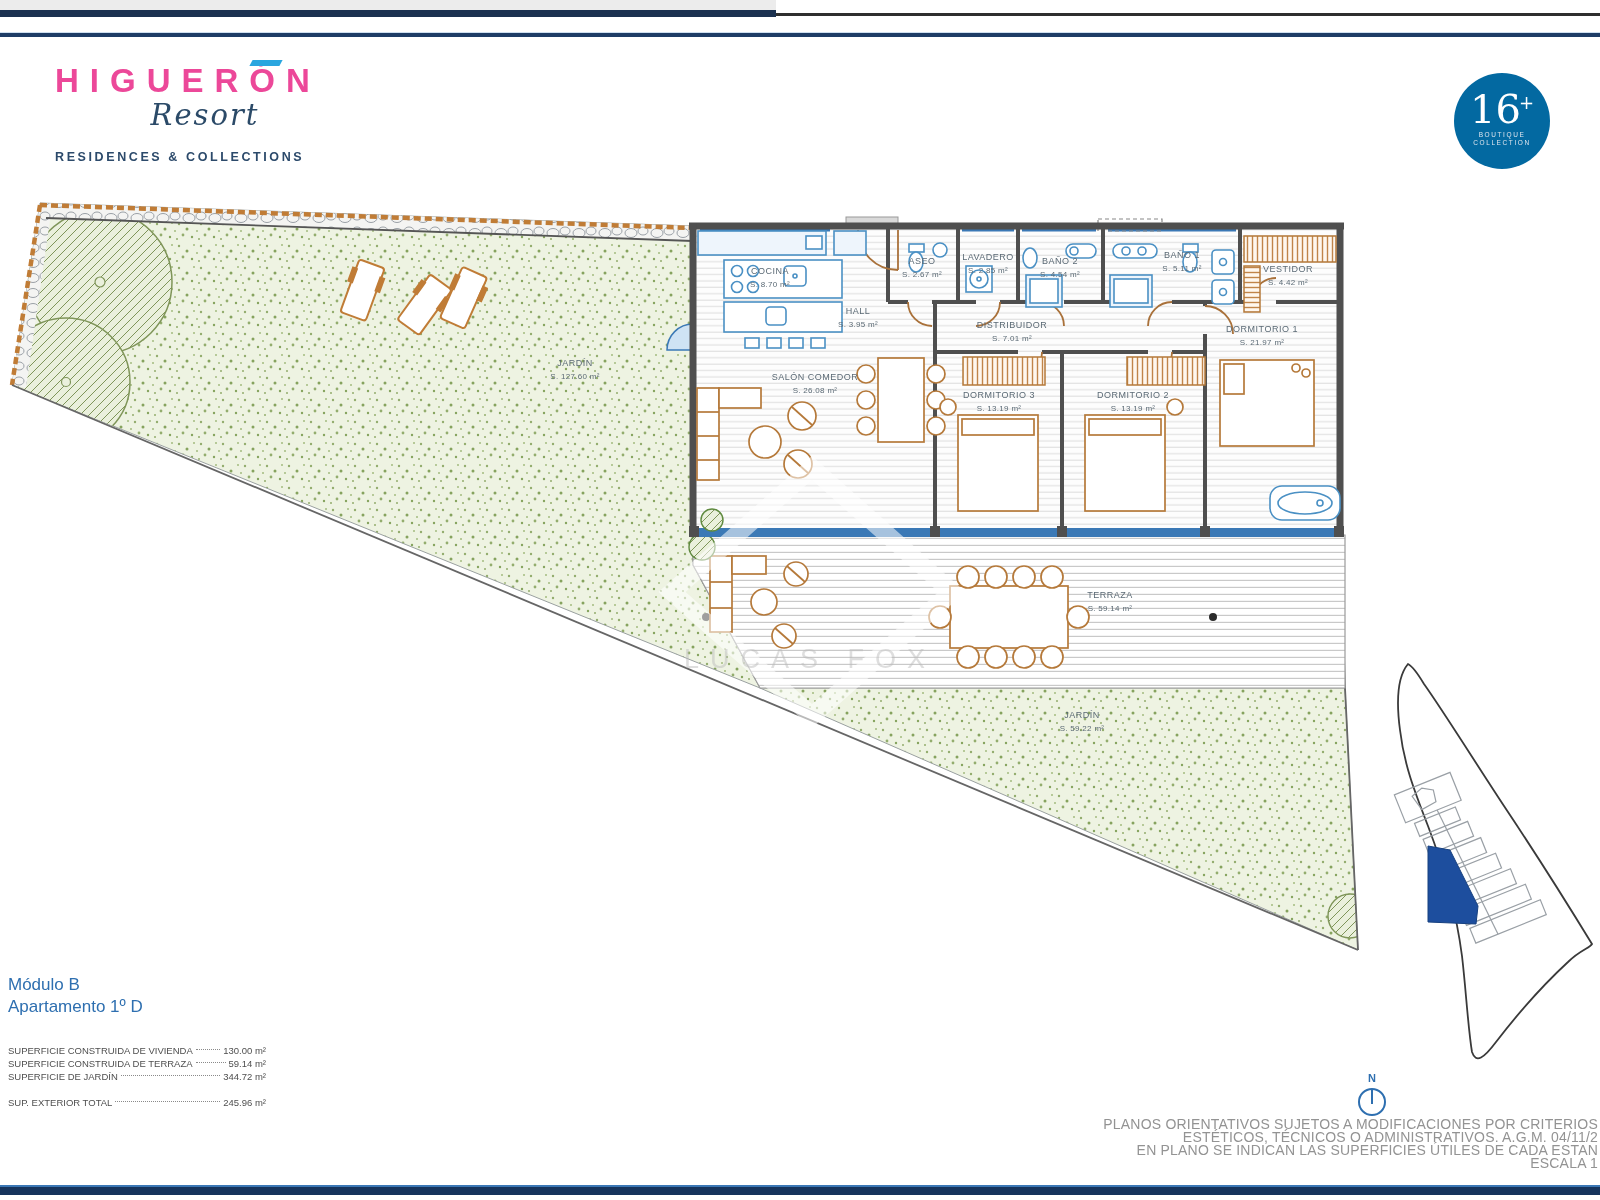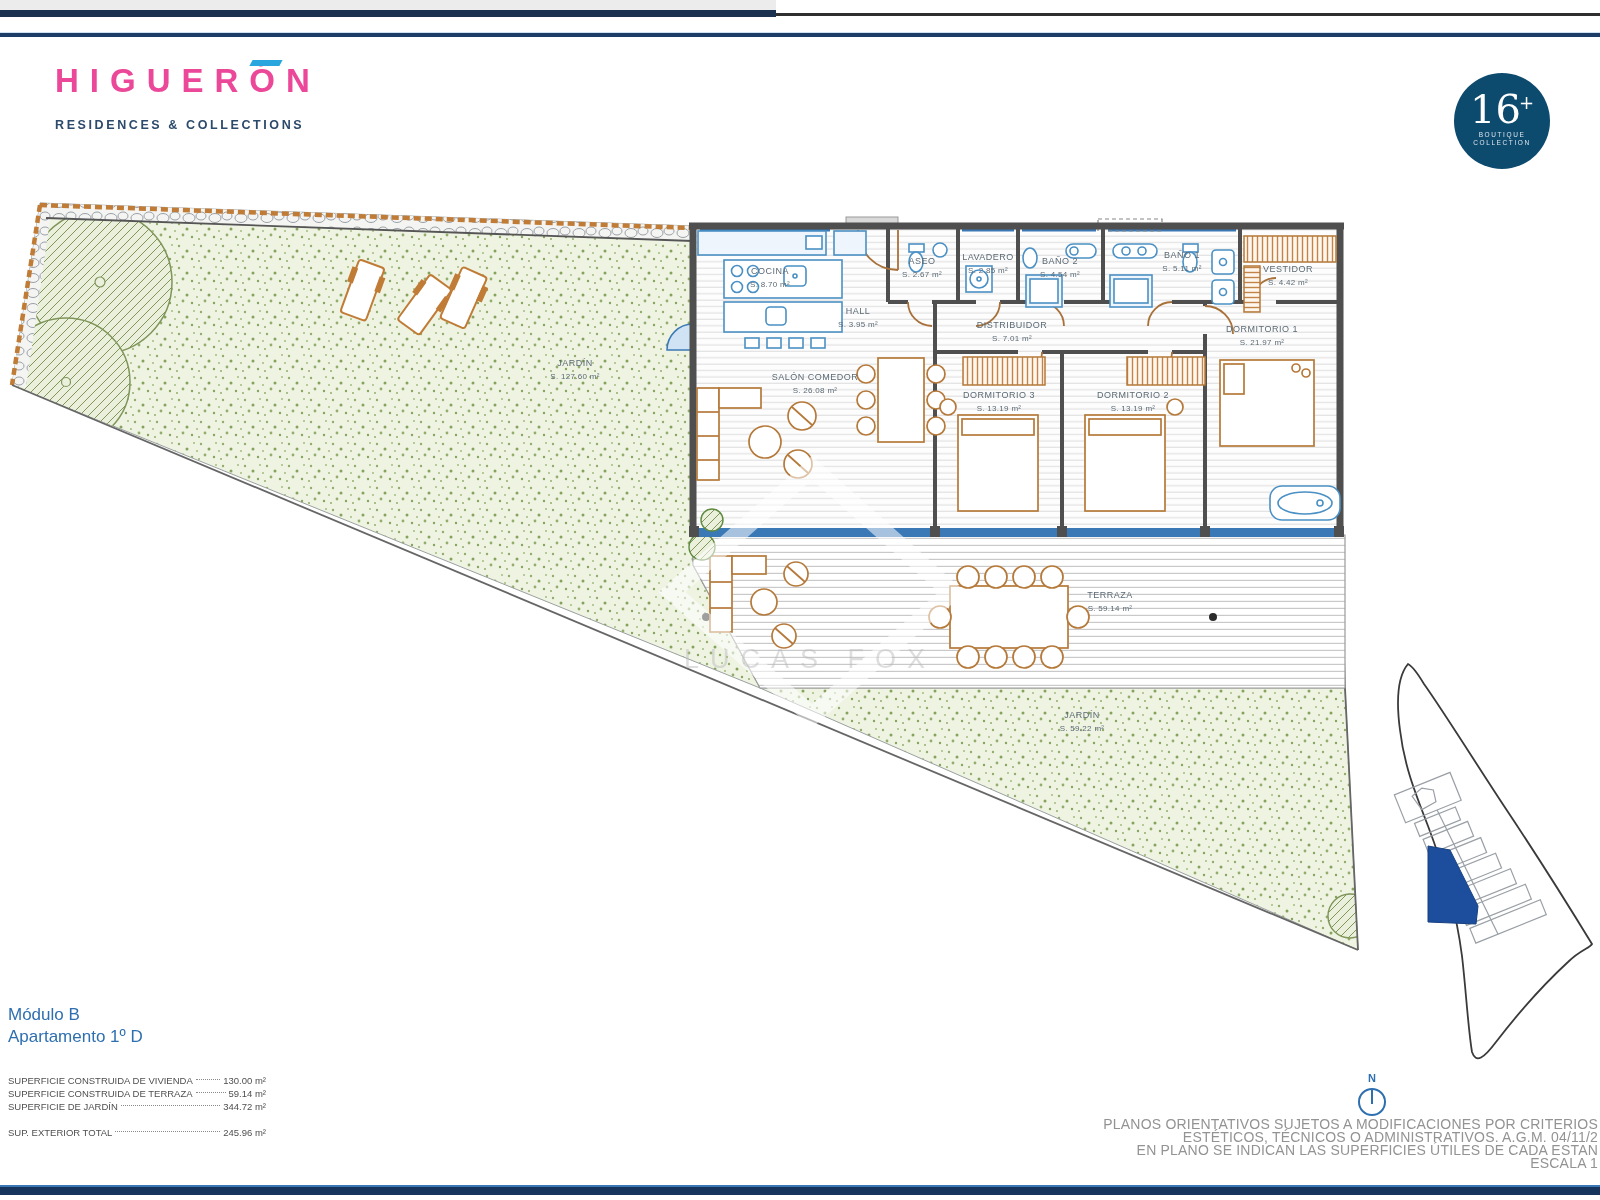--- a/index.html
+++ b/index.html
@@ -15,28 +15,28 @@
 
   
   .logo{left:55px;top:62px;width:320px;color:#2b4a68;}
   .logo-title{font-size:33px;letter-spacing:11px;font-weight:700;color:#ec4899;}
   .logo-dash{left:251px;top:60px;width:30px;height:6px;background:#2aa6df;transform:skewX(-28deg);}
   .logo-script{font-family:"DejaVu Serif",serif;font-style:italic;font-size:29px;
                letter-spacing:2px;text-align:center;width:300px;margin-top:-2px;color:#2b4a68;}
   .logo-tagline{font-size:12.5px;font-weight:bold;letter-spacing:2.6px;margin-top:18px;color:#2c4a6b;}
 
   
-  .badge{left:1454px;top:73px;width:96px;height:96px;border-radius:50%;background:#0c4a6e;
+  .badge{left:1454px;top:73px;width:96px;height:96px;border-radius:50%;background:#0369a1;
          color:#fff;text-align:center;}
   .badge-num{font-family:"DejaVu Serif",serif;font-size:40px;line-height:1;margin-top:16px;}
   .badge-num sup{font-size:18px;vertical-align:14px;margin-left:-2px;}
   .badge-small{font-size:6.5px;letter-spacing:1.6px;line-height:8px;margin-top:2px;color:#dfe6ee;}
 
   
-  .titleblock{left:8px;top:1004px;width:280px;}
+  .titleblock{left:8px;top:974px;width:280px;}
   .tb-module,.tb-apt{font-size:17px;color:#2e6fb0;line-height:22px;}
   .surfaces{margin-top:26px;width:258px;font-size:9.5px;color:#4f4f4f;}
   .srow{display:flex;align-items:center;line-height:13px;}
   .srow .lead{flex:1;border-bottom:1px dotted #8a8a8a;margin:0 3px 3px 3px;min-width:8px;}
   .srow.total{margin-top:13px;}
 
   
   .disclaimer{right:2px;top:1118px;width:560px;text-align:right;font-size:14px;
               color:#939393;line-height:13px;letter-spacing:.2px;}
   .bottom-bar{left:0;bottom:5px;width:1600px;height:8px;background:#16345c;border-top:2px solid #3a77b5;}
@@ -397,20 +397,21 @@
   </g>
 </svg>
 
 <div class="abs chrome-grey"></div>
 <div class="abs chrome-navy"></div>
 <div class="abs chrome-darkline"></div>
 <div class="abs chrome-rule"></div>
 
 <div class="abs logo">
   <div class="logo-title">HIGUERÓN</div>
+  <div class="logo-script">Resort</div>
   <div class="logo-tagline">RESIDENCES &amp; COLLECTIONS</div>
 </div>
 <div class="abs logo-dash"></div>
 
 <div class="abs badge">
   <div class="badge-num">
     <span>16</span><sup>+</sup>
   </div>
   <div class="badge-small">
     <div>BOUTIQUE</div>

